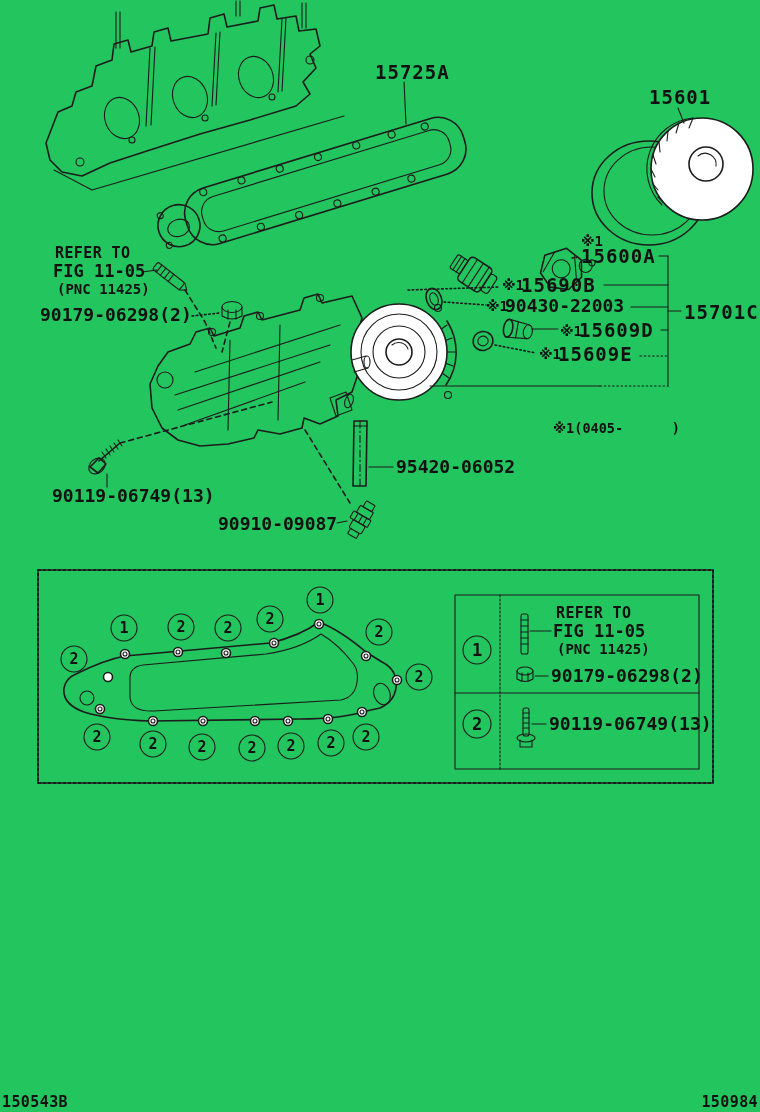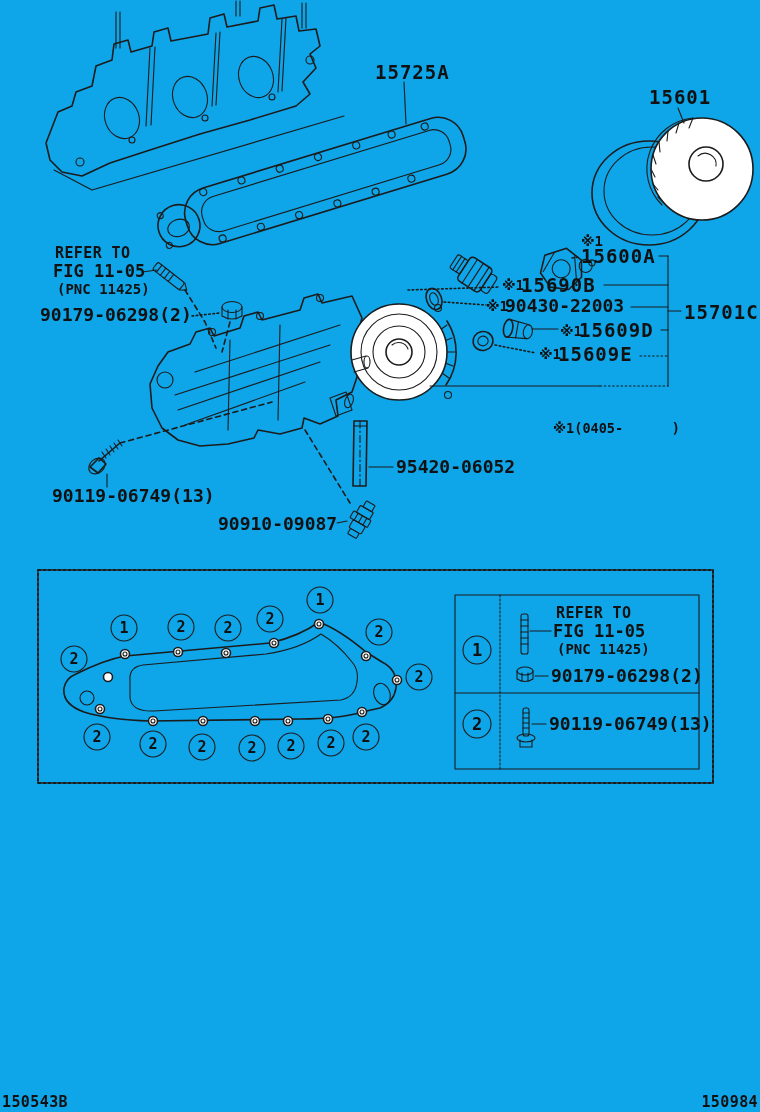--- a/index.html
+++ b/index.html
@@ -1,16 +1,16 @@
 <!DOCTYPE html>
 <html><head>
 <meta charset="utf-8">
 <style>
   html,body{margin:0;padding:0;background:#fff;}
-  #stage{position:relative;width:760px;height:1112px;background:#0ea5e9;overflow:hidden;}
+  #stage{position:relative;width:760px;height:1112px;background:#22c55e;overflow:hidden;}
   svg{display:block;}
   .ln{fill:none;stroke:#1c1c1c;stroke-width:1.6;stroke-linejoin:round;stroke-linecap:round;}
   .thin{stroke-width:1.1;}
   .th2{stroke-width:2;}
   .wf{fill:#fff;stroke:#1c1c1c;stroke-width:1.6;stroke-linejoin:round;}
   .dash{stroke-dasharray:5 4;}
   .dot{stroke-dasharray:1.6 2.6;}
   .dadot{stroke-dasharray:7 3 1.5 3;}
   .txt{font-family:"DejaVu Sans Mono","DejaVu Sans",monospace;font-weight:bold;fill:#111;}
   .t19{font-size:19px;letter-spacing:1px;}

